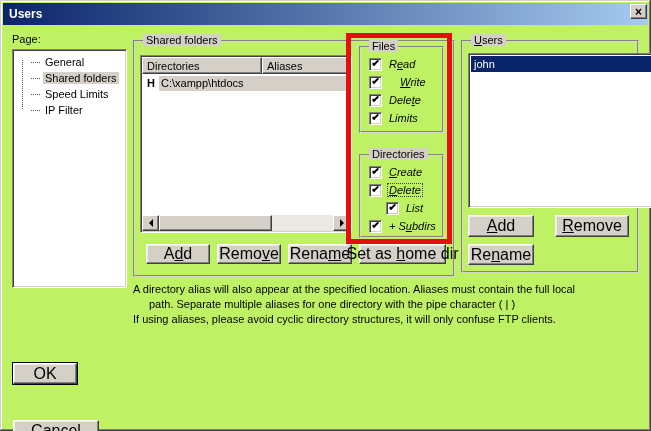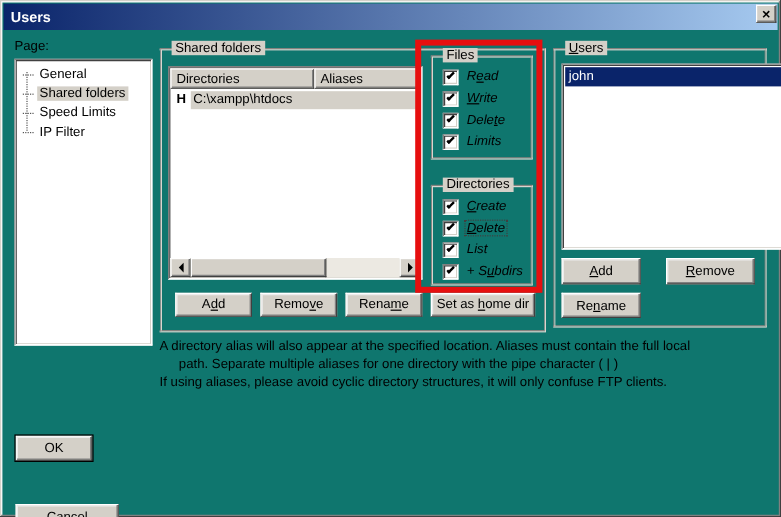--- a/index.html
+++ b/index.html
@@ -1,20 +1,20 @@
 <!DOCTYPE html>
 <html><head>
 <meta charset="utf-8">
 <style>
   * { margin:0; padding:0; box-sizing:border-box; }
   html,body { background:#9a9a9a; }
   body { font-family:"Liberation Sans", sans-serif; font-size:11px; color:#000; }
 
   .window {
-    position:relative; width:651px; height:431px; background:#0f766e;
+    position:relative; width:651px; height:431px; background:#bef264;
     box-shadow: inset -1px -1px 0 #404040, inset 1px 1px 0 #d4d0c8,
                 inset -2px -2px 0 #808080, inset 2px 2px 0 #ffffff;
     overflow:hidden;
   }
 
   .titlebar {
     position:absolute; left:3px; top:3px; right:3px; height:22px;
     background:linear-gradient(to right,#0a246a,#a6caf0);
     display:flex; align-items:center; padding-left:6px;
   }
@@ -40,26 +40,26 @@
   .caption {
     position:absolute; top:-8px; left:8px; background:#d4d0c8; padding:0 3px;
     white-space:nowrap;
   }
 
   .btn {
     position:absolute; background:#d4d0c8;
     border:1px solid; border-color:#ffffff #404040 #404040 #ffffff;
     box-shadow:inset -1px -1px 0 #808080, inset 1px 1px 0 #ececec;
     display:flex; align-items:center; justify-content:center;
-    font-size:11px; cursor:default; white-space:nowrap;
+    font-size:16px; cursor:default; white-space:nowrap;
   }
   .btn-default { outline:1px solid #000; }
 
   
-  .tree-item { position:relative; height:16px; display:flex; align-items:center; padding-left:6px; }
+  .tree-item { position:relative; height:16px; display:flex; align-items:center; padding-left:18px; }
   .tree-h { display:inline-block; width:9px; height:1px; border-top:1px dotted #555; margin-right:3px; }
   .tree-label { padding:0 2px; white-space:nowrap; }
   .tree-label.selected { background:#d4d0c8; }
   .tree-v { position:absolute; left:9px; top:10px; width:1px; height:49px; border-left:1px dotted #555; }
 
   
   .lv-header { display:flex; height:17px; }
   .lv-hcell {
     background:#d4d0c8; border:1px solid; border-color:#ffffff #404040 #404040 #ffffff;
     box-shadow:inset -1px -1px 0 #808080;
@@ -187,21 +187,21 @@
 
   <div class="groupbox" style="left:359px; top:46px; width:85px; height:87px;">
     <span class="caption">Files</span>
   </div>
   <div class="checkrow" style="left:369px; top:57px;">
     <span class="cb">
         <span class="mark"></span>
       </span>
     <span class="cb-label">R<u>e</u>ad</span>
   </div>
-  <div class="checkrow" style="left:369px; top:75px;">
+  <div class="checkrow" style="left:369px; top:75px;gap:11px;">
     <span class="cb">
         <span class="mark"></span>
       </span>
     <span class="cb-label"><u>W</u>rite</span>
   </div>
   <div class="checkrow" style="left:369px; top:93px;">
     <span class="cb">
         <span class="mark"></span>
       </span>
     <span class="cb-label">Dele<u>t</u>e</span>
@@ -221,21 +221,21 @@
         <span class="mark"></span>
       </span>
     <span class="cb-label"><u>C</u>reate</span>
   </div>
   <div class="checkrow" style="left:369px; top:183px;">
     <span class="cb">
         <span class="mark"></span>
       </span>
     <span class="cb-label focused"><u>D</u>elete</span>
   </div>
-  <div class="checkrow" style="left:369px; top:201px;">
+  <div class="checkrow" style="left:386px; top:201px;">
     <span class="cb">
         <span class="mark"></span>
       </span>
     <span class="cb-label">List</span>
   </div>
   <div class="checkrow" style="left:369px; top:219px;">
     <span class="cb">
         <span class="mark"></span>
       </span>
     <span class="cb-label">+ S<u>u</u>bdirs</span>

